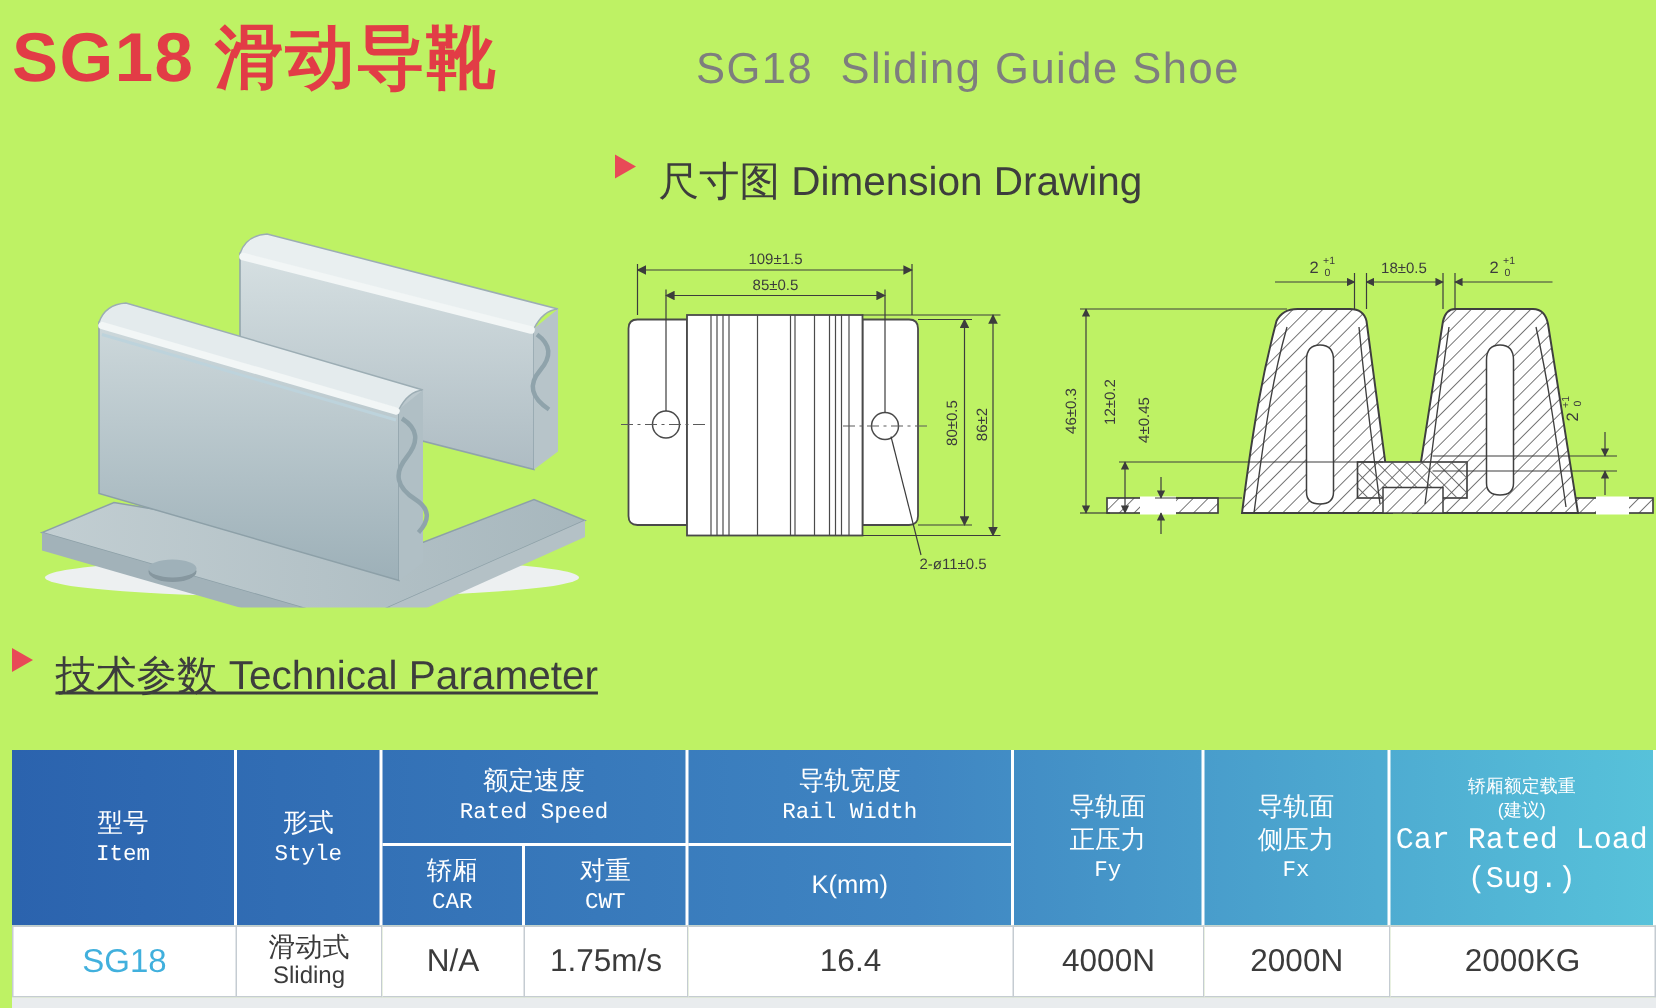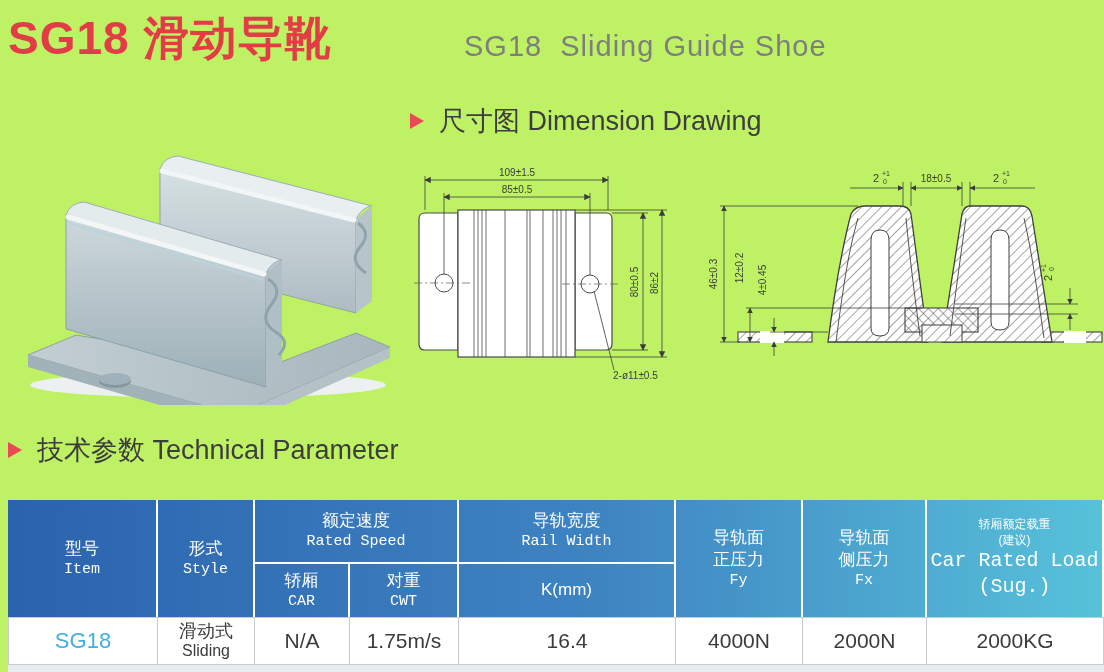--- a/index.html
+++ b/index.html
@@ -1,24 +1,24 @@
 <!DOCTYPE html>
 <html><head>
 <meta charset="utf-8">
 <style>
   html,body{margin:0;padding:0;background:#ffffff;}
   .canvas{position:relative;width:1104px;height:672px;background:#bef264;overflow:hidden;
           font-family:"Liberation Sans","DejaVu Sans",sans-serif;}
   
   .page-title{position:absolute;left:8px;top:8px;font-size:46px;font-weight:bold;color:#e23c46;letter-spacing:1px;}
   .page-subtitle{position:absolute;left:464px;top:30px;font-size:29px;color:#7e7e7e;letter-spacing:1px;white-space:pre;}
-  .section-hdr{position:absolute;display:flex;align-items:center;gap:15px;font-size:27px;color:#3d3d3d;}
+  .section-hdr{position:absolute;display:flex;align-items:flex-start;gap:15px;font-size:27px;color:#3d3d3d;}
   .section-hdr .tri{width:0;height:0;border-top:8px solid transparent;border-bottom:8px solid transparent;border-left:14px solid #e84a57;}
   .hdr-dim{left:410px;top:103px;}
-  .hdr-tech{left:8px;top:432px;}
+  .hdr-tech{left:8px;top:432px;text-decoration:underline;}
   
   .art{position:absolute;}
   
   .param-table{position:absolute;left:8px;top:500px;width:1096px;
      display:grid;grid-template-columns:150px 97px 95px 109px 217px 127px 124px 177px;
      grid-template-rows:62px 55px 48px 7px;
      background-image:linear-gradient(90deg,#2b63ae 0%,#3f85c2 55%,#57c2da 100%);
      background-size:100% 117px;background-repeat:no-repeat;}
   .hc{color:#ffffff;display:flex;flex-direction:column;align-items:center;justify-content:center;
       line-height:1.3;text-align:center;border-right:2px solid #ffffff;}

